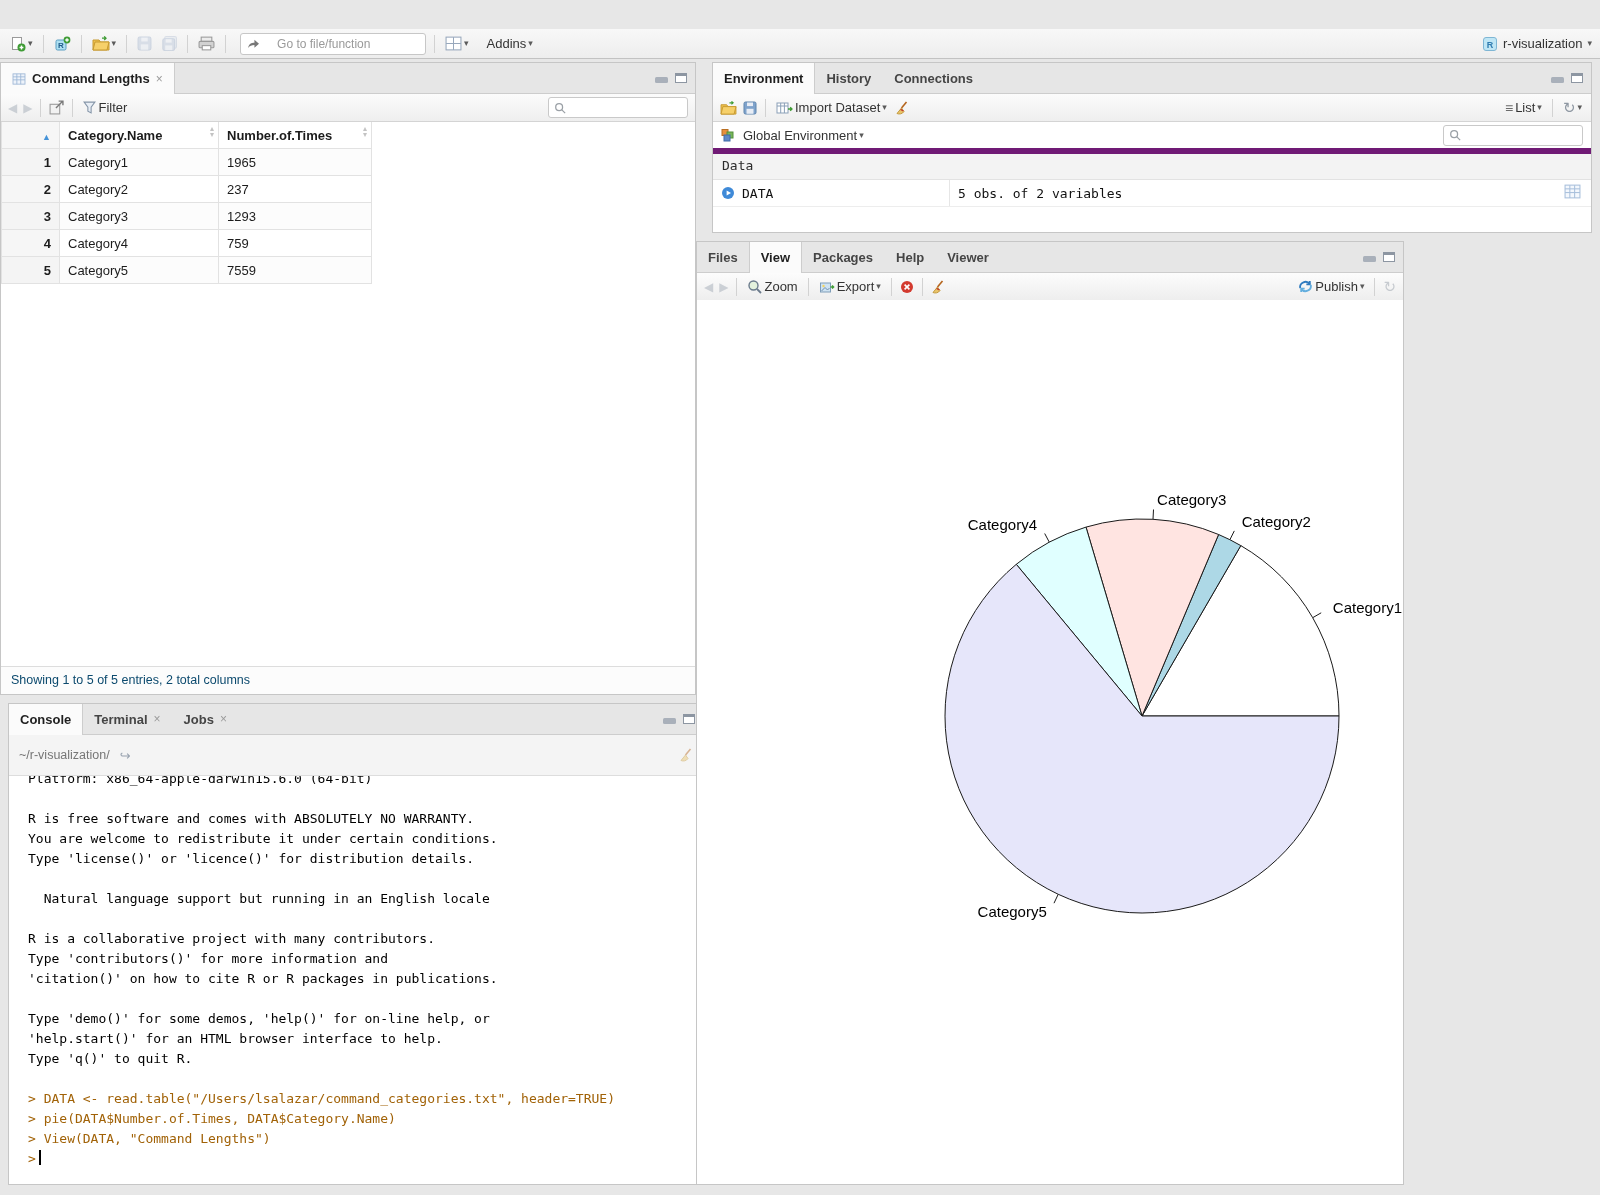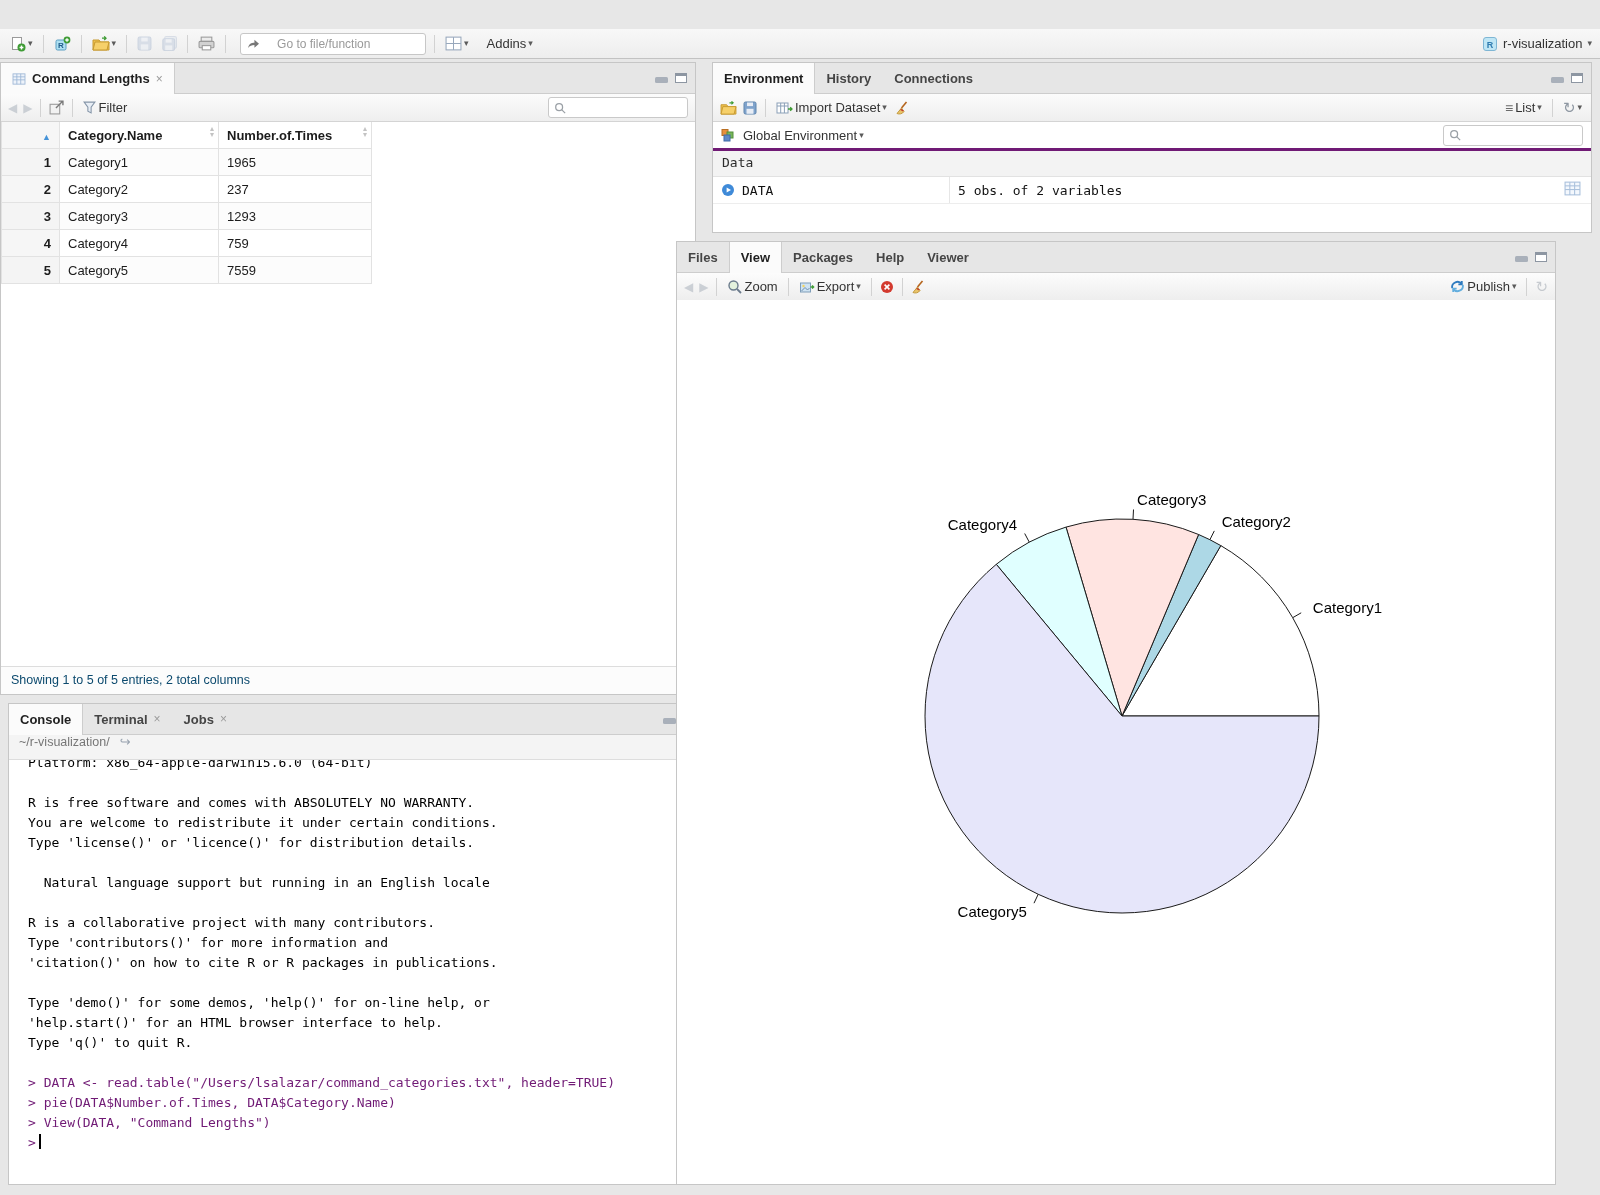--- a/index.html
+++ b/index.html
@@ -23,21 +23,21 @@
   .goto-box{display:flex;align-items:center;gap:15px;width:172px;height:20px;background:#fff;border:1px solid #c7c7c7;border-radius:3px;padding:0 6px;margin-left:6px;}
   .goto-box input{border:none;outline:none;flex:1;font-size:12px;color:#333;background:transparent;font-family:"Liberation Sans",sans-serif;}
   .goto-box input::placeholder{color:#9a9a9a;}
   .proj-chooser{margin-left:auto;display:flex;align-items:center;gap:5px;color:#333;}
 
   
   .pane{position:absolute;background:#fff;border:1px solid #c6c6c6;box-sizing:border-box;}
   .viewer-pane{left:0;top:62px;width:696px;height:633px;}
   .console-pane{left:8px;top:703px;width:696px;height:482px;}
   .env-pane{left:712px;top:62px;width:880px;height:171px;}
-  .plots-pane{left:676px;top:241px;width:880px;height:944px;text-align:center;}
+  .plots-pane{left:696px;top:241px;width:708px;height:944px;text-align:center;}
 
   .tabstrip{height:30px;background:#e6e6e6;border-bottom:1px solid #cdcdcd;display:flex;align-items:stretch;position:relative;}
   .tab{display:flex;align-items:center;gap:6px;padding:0 11px;font-size:13px;font-weight:600;color:#454545;border-right:1px solid transparent;}
   .tab.active{background:#fbfbfb;border-right:1px solid #cdcdcd;border-left:1px solid #cdcdcd;margin-left:-1px;margin-bottom:-1px;color:#1f1f1f;}
   .tab:first-child.active{margin-left:0;border-left:none;}
   .tab-close{font-size:12px;font-weight:400;color:#9b9b9b;}
   .mmbox{margin-left:auto;display:flex;align-items:center;gap:7px;padding-right:8px;}
   .mm-min{width:13px;height:6px;background:#a9b0ba;border-radius:1.5px;margin-top:3px;}
   .mm-max{width:12px;height:10px;border:1px solid #8d96a2;border-top:3px solid #8d96a2;background:#fff;box-sizing:border-box;}
 
@@ -55,29 +55,29 @@
   .dv-table th.c1{width:142px;}
   .dv-table th.c2{width:136px;}
   .dv-table td{background:#fff;}
   .dv-table tr:nth-child(odd) td{background:#fcfcfc;}
   .dv-table tr:nth-child(odd) td.rownum{background:#f4f4f4;}
   .sort-asc{color:#4593d8;font-size:9px;}
   .sort-pair{position:absolute;right:4px;top:4px;display:flex;flex-direction:column;line-height:6px;font-size:8px;color:#c3c3c3;font-weight:400;}
   .dv-footer{position:absolute;left:0;right:0;bottom:0;height:27px;border-top:1px solid #ddd;background:#fcfcfc;font-size:12.5px;color:#0c4a6e;line-height:26px;padding-left:10px;}
 
   
-  .console-path{height:24px;background:#f4f4f4;border-bottom:1px solid #ddd;display:flex;align-items:flex-start;gap:10px;padding:0 10px;font-size:12.5px;color:#767676;}
+  .console-path{height:24px;background:#f4f4f4;border-bottom:1px solid #ddd;display:flex;align-items:center;gap:10px;padding:8px 10px;font-size:12.5px;color:#767676;}
   .console-body{height:427px;overflow:hidden;padding:2px 0 0 19px;font-family:"DejaVu Sans Mono",monospace;font-size:13px;line-height:20px;color:#000;}
   .console-inner{margin-top:-9px;}
   .c-line{white-space:pre;min-height:20px;}
-  .c-line.cmd{color:#701a75;}
+  .c-line.cmd{color:#a16207;}
   .cursor{display:inline-block;width:2px;height:15px;background:#000;vertical-align:-2px;margin-left:3px;}
 
   
-  .env-scope{height:26px;border-bottom:3px solid #701a75;display:flex;align-items:center;gap:6px;padding:0 8px;font-size:13px;color:#333;background:#fff;}
+  .env-scope{height:26px;border-bottom:6px solid #701a75;display:flex;align-items:center;gap:6px;padding:0 8px;font-size:13px;color:#333;background:#fff;}
   .env-section{height:25px;background:#f3f3f3;border-bottom:1px solid #e2e2e2;font-size:13px;color:#2c2c2c;line-height:24px;padding-left:9px;font-family:"DejaVu Sans Mono",monospace;}
   .env-row{height:26px;border-bottom:1px solid #ededed;position:relative;display:flex;align-items:center;font-family:"DejaVu Sans Mono",monospace;font-size:13px;color:#111;}
   .env-name{display:flex;align-items:center;gap:7px;padding-left:8px;}
   .env-value{position:absolute;left:236px;top:0;bottom:0;border-left:1px solid #e6e6e6;display:flex;align-items:center;padding-left:8px;right:44px;}
   .env-gridicon{position:absolute;right:10px;top:4px;}
 
   
   .plot-body{position:absolute;left:0;right:0;top:58px;bottom:0;background:#fff;}
   .plot-body svg{position:absolute;inset:0;}
 

